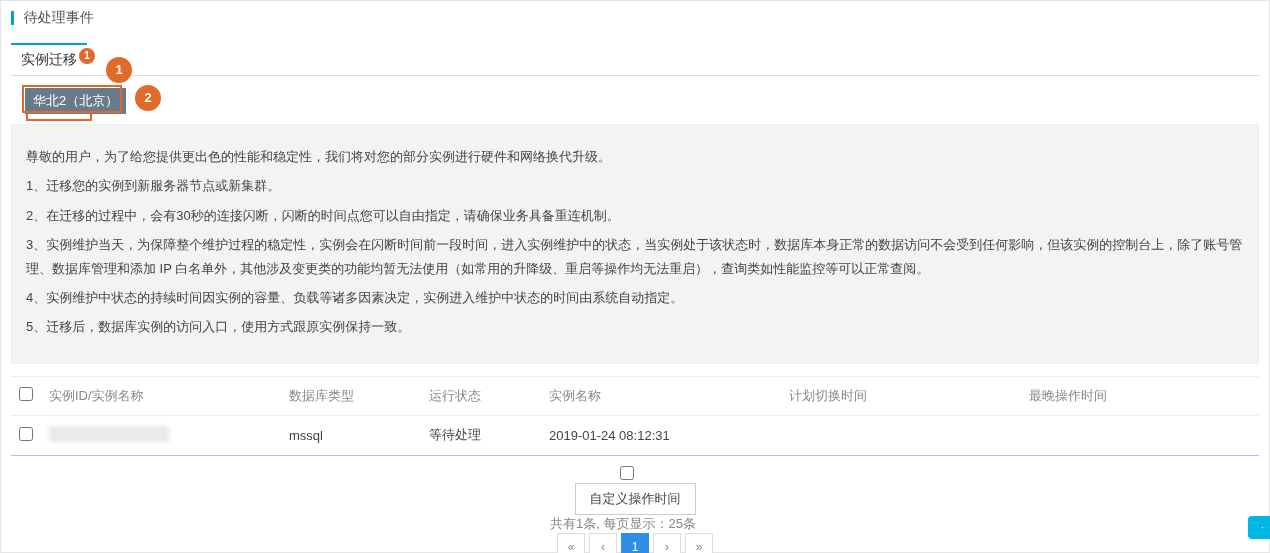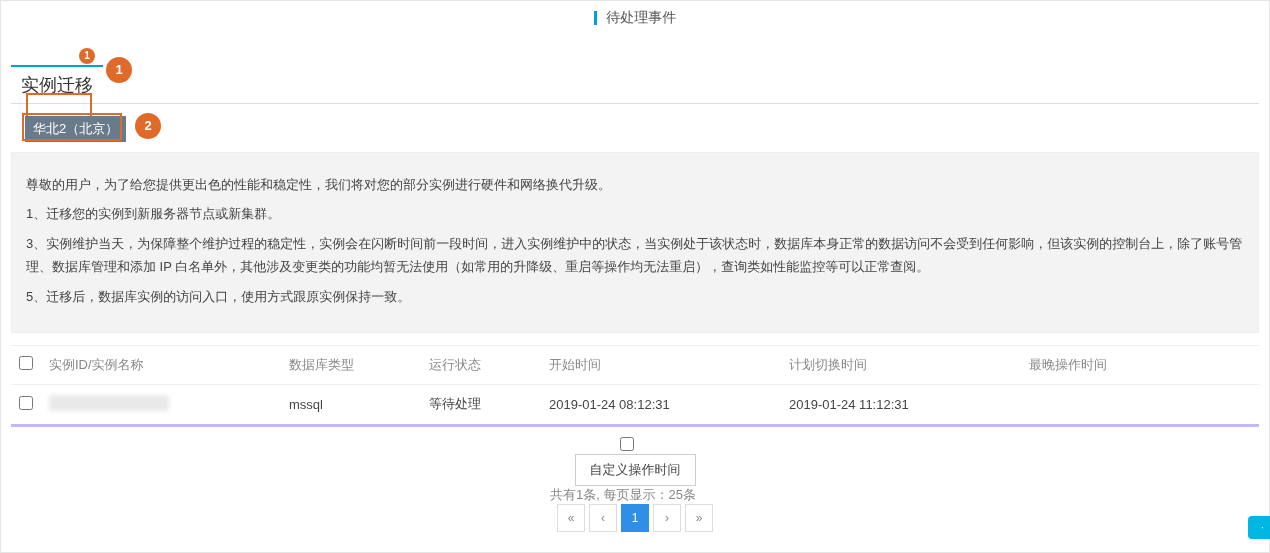--- a/index.html
+++ b/index.html
@@ -1,42 +1,42 @@
 <!DOCTYPE html>
 <html><head>
 <meta charset="utf-8">
 <style>
   * { box-sizing: border-box; margin: 0; padding: 0; }
   html, body { width: 1270px; height: 553px; font-family: "Microsoft YaHei", Arial, sans-serif; font-size: 13px; color: #333; background: #fff; }
   .page { width: 100%; height: 100%; border: 1px solid #e5e5e5; }
-  .title-bar { padding: 8px 10px 10px 10px; text-align: center; }
+  .title-bar { padding: 8px 10px 10px 10px; }
   .title-bar .vbar { display: inline-block; width: 3px; height: 14px; background: #00a0d8; vertical-align: middle; margin-right: 6px; }
   .title-bar .title-text { font-size: 14px; color: #555; vertical-align: middle; }
 
   .tabs { margin: 6px 10px 0 10px; border-bottom: 1px solid #ddd; position: relative; }
-  .tab { display: inline-block; padding: 6px 10px; font-size: 18px; color: #333; cursor: pointer; position: relative; margin-top: 22px; }
+  .tab { display: inline-block; padding: 6px 10px; font-size: 14px; color: #333; cursor: pointer; position: relative; }
   .tab.active { border-top: 2px solid #00a0d8; }
   .tab-highlight { position: absolute; left: 15px; top: 50px; border: 2px solid #e06a2a; width: 66px; height: 28px; pointer-events: none; }
 
   .callout { position: absolute; width: 26px; height: 26px; border-radius: 50%; background: #e06a2a; color: #fff; text-align: center; line-height: 26px; font-size: 13px; font-weight: 600; z-index: 5; }
   .callout.small-badge { width: 16px; height: 16px; line-height: 16px; font-size: 10px; }
 
   .content-wrap { margin: 12px 10px 0 10px; }
 
   .region-row { margin-bottom: 10px; position: relative; margin-left: 14px; }
   .region-btn { display: inline-block; background: #697a8a; color: #fff; font-size: 13px; padding: 4px 8px; cursor: pointer; }
   .region-highlight { position: absolute; left: -3px; top: -3px; border: 2px solid #e06a2a; width: 100px; height: 28px; pointer-events: none; }
 
   .notice-box { background: #f3f3f3; border: 1px solid #eee; padding: 14px 14px 18px 14px; color: #444; }
   .notice-box p { margin: 6px 0; font-size: 13px; line-height: 1.8; }
 
   .table-wrap { margin: 12px 10px 0 10px; border-top: 1px solid #eee; }
   .thead, .trow { display: flex; align-items: center; padding: 10px 8px; font-size: 13px; }
   .thead { color: #888; background: #fff; border-bottom: 1px solid #eee; }
-  .trow { border-bottom: 3px solid #c4b5fd; color: #444; }
+  .trow { border-bottom: 1px solid #c4b5fd; color: #444; }
   .col-check { width: 30px; }
   .col-id { width: 240px; }
   .col-db { width: 140px; }
   .col-status { width: 120px; }
   .col-start { width: 240px; }
   .col-plan { width: 240px; }
   .col-latest { flex: 1; }
   .blurred { display: inline-block; width: 120px; height: 16px; background: #e9e9e9; filter: blur(2px); border-radius: 2px; }
 
   .footer-row { display: flex; align-items: center; padding: 10px 8px; font-size: 13px; flex-direction: column; }
@@ -79,49 +79,50 @@
       <span class="region-btn">
         <span>华北2（北京）</span>
       </span>
       <div class="region-highlight"></div>
       <div class="callout" style="left:110px; top:-3px;">2</div>
     </div>
 
     <div class="notice-box">
       <p>尊敬的用户，为了给您提供更出色的性能和稳定性，我们将对您的部分实例进行硬件和网络换代升级。</p>
       <p>1、迁移您的实例到新服务器节点或新集群。</p>
+      <p>2、在迁移的过程中，会有30秒的连接闪断，闪断的时间点您可以自由指定，请确保业务具备重连机制。</p>
       <p>3、实例维护当天，为保障整个维护过程的稳定性，实例会在闪断时间前一段时间，进入实例维护中的状态，当实例处于该状态时，数据库本身正常的数据访问不会受到任何影响，但该实例的控制台上，除了账号管理、数据库管理和添加 IP 白名单外，其他涉及变更类的功能均暂无法使用（如常用的升降级、重启等操作均无法重启），查询类如性能监控等可以正常查阅。</p>
+      <p>4、实例维护中状态的持续时间因实例的容量、负载等诸多因素决定，实例进入维护中状态的时间由系统自动指定。</p>
       <p>5、迁移后，数据库实例的访问入口，使用方式跟原实例保持一致。</p>
     </div>
   </div>
 
   <div class="table-wrap">
     <div class="thead">
       <div class="col-check">
         <input type="checkbox" style="">
       </div>
       <div class="col-id">实例ID/实例名称</div>
       <div class="col-db">数据库类型</div>
       <div class="col-status">运行状态</div>
-      <div class="col-start">开始时间</div>
+      <div class="col-start">实例名称</div>
       <div class="col-plan">计划切换时间</div>
       <div class="col-latest">最晚操作时间</div>
     </div>
 
     <div class="trow">
       <div class="col-check">
         <input type="checkbox" style="">
       </div>
       <div class="col-id">
         <span class="blurred"></span>
       </div>
       <div class="col-db">mssql</div>
       <div class="col-status">等待处理</div>
       <div class="col-start">2019-01-24 08:12:31</div>
-      <div class="col-plan">2019-01-24 11:12:31</div>
     </div>
 
     <div class="footer-row">
       <div class="col-check">
         <input type="checkbox" style="">
       </div>
       <button class="custom-btn">
         <span>自定义操作时间</span>
       </button>
       <div class="footer-spacer"></div>

